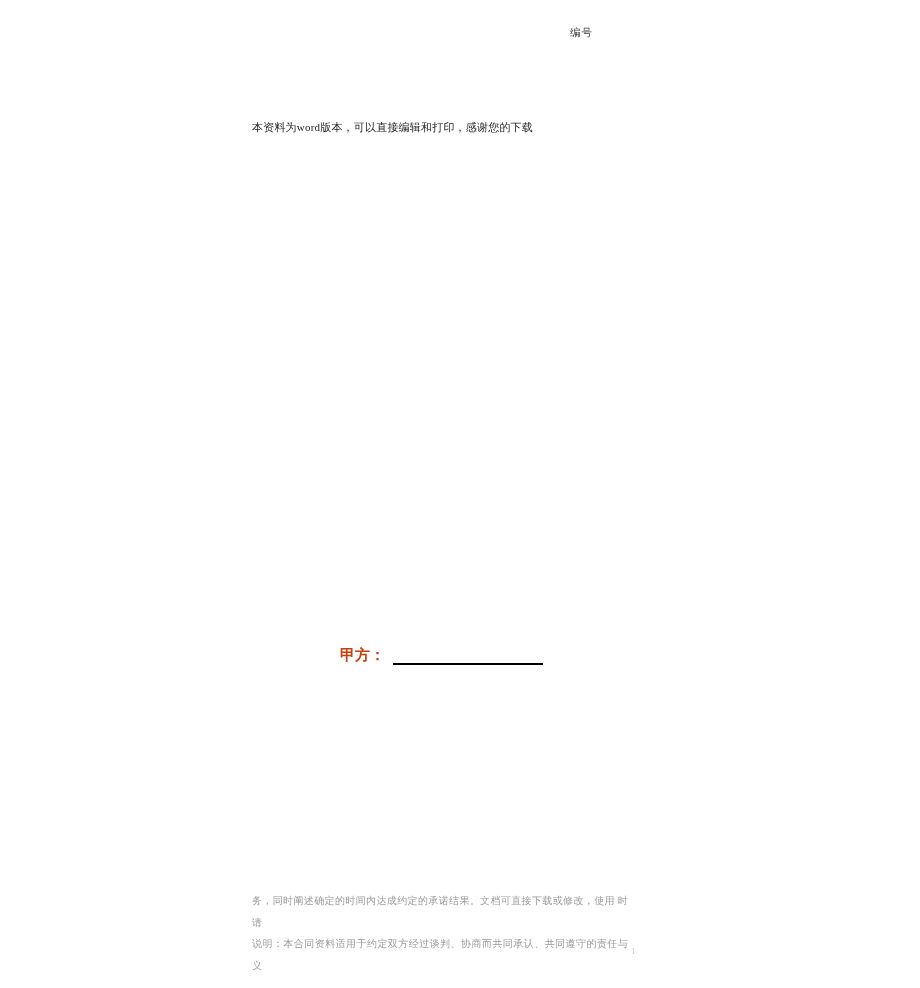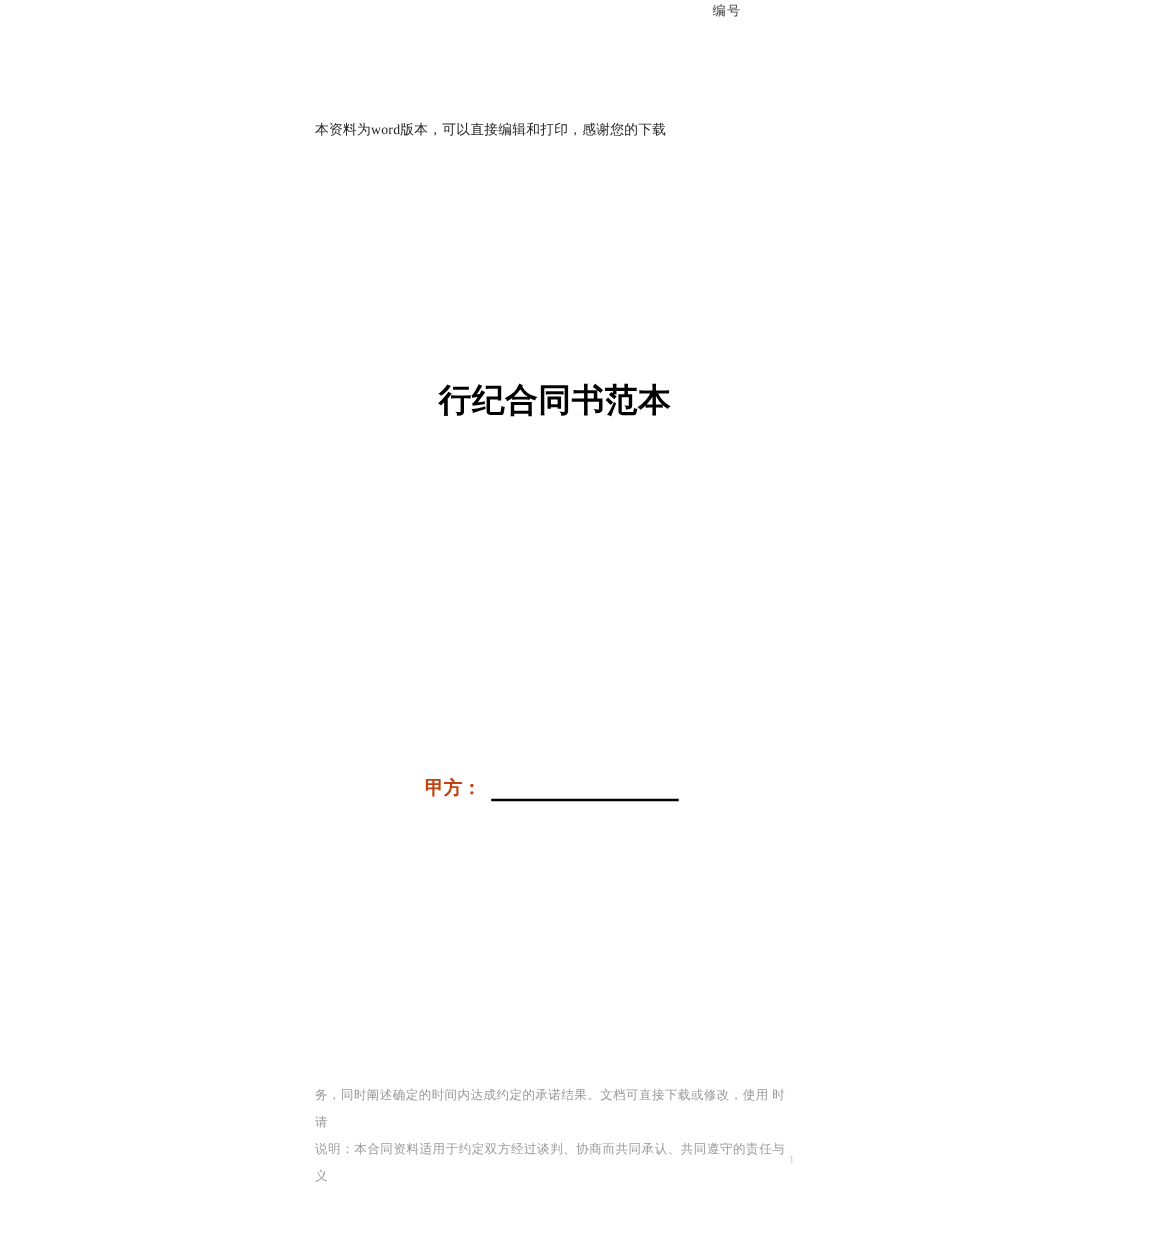--- a/index.html
+++ b/index.html
@@ -9,20 +9,21 @@
     --faint-text:#cccccc;
   }
   html,body{margin:0;padding:0;background:var(--page-background);}
   .page{
     position:relative;
     width:920px;height:946px;
     background:var(--page-background);
     overflow:hidden;
     font-family:"Liberation Serif","DejaVu Serif",serif;
     color:var(--body-text);
+    margin-top:24px;
   }
   .header-num{
     position:absolute;left:570px;top:2px;
     font-size:10.5px;color:#3d3d3d;letter-spacing:1px;
   }
   .intro{
     position:absolute;left:252px;top:96px;margin:0;
     font-size:11px;letter-spacing:0.2px;color:var(--body-text);
     white-space:nowrap;
   }
@@ -64,21 +65,20 @@
 </style>
 </head>
 <body>
 
 <div class="page">
 
   <div class="header-num">编号</div>
 
   <p class="intro">本资料为word版本，可以直接编辑和打印，感谢您的下载</p>
 
-  <h1 class="title">行纪合同书范本</h1>
 
   <div class="form">
 
     <div class="form-row">
       <span class="form-label">甲方：</span>
       <span class="fill-line"></span>
     </div>
 
 
 

